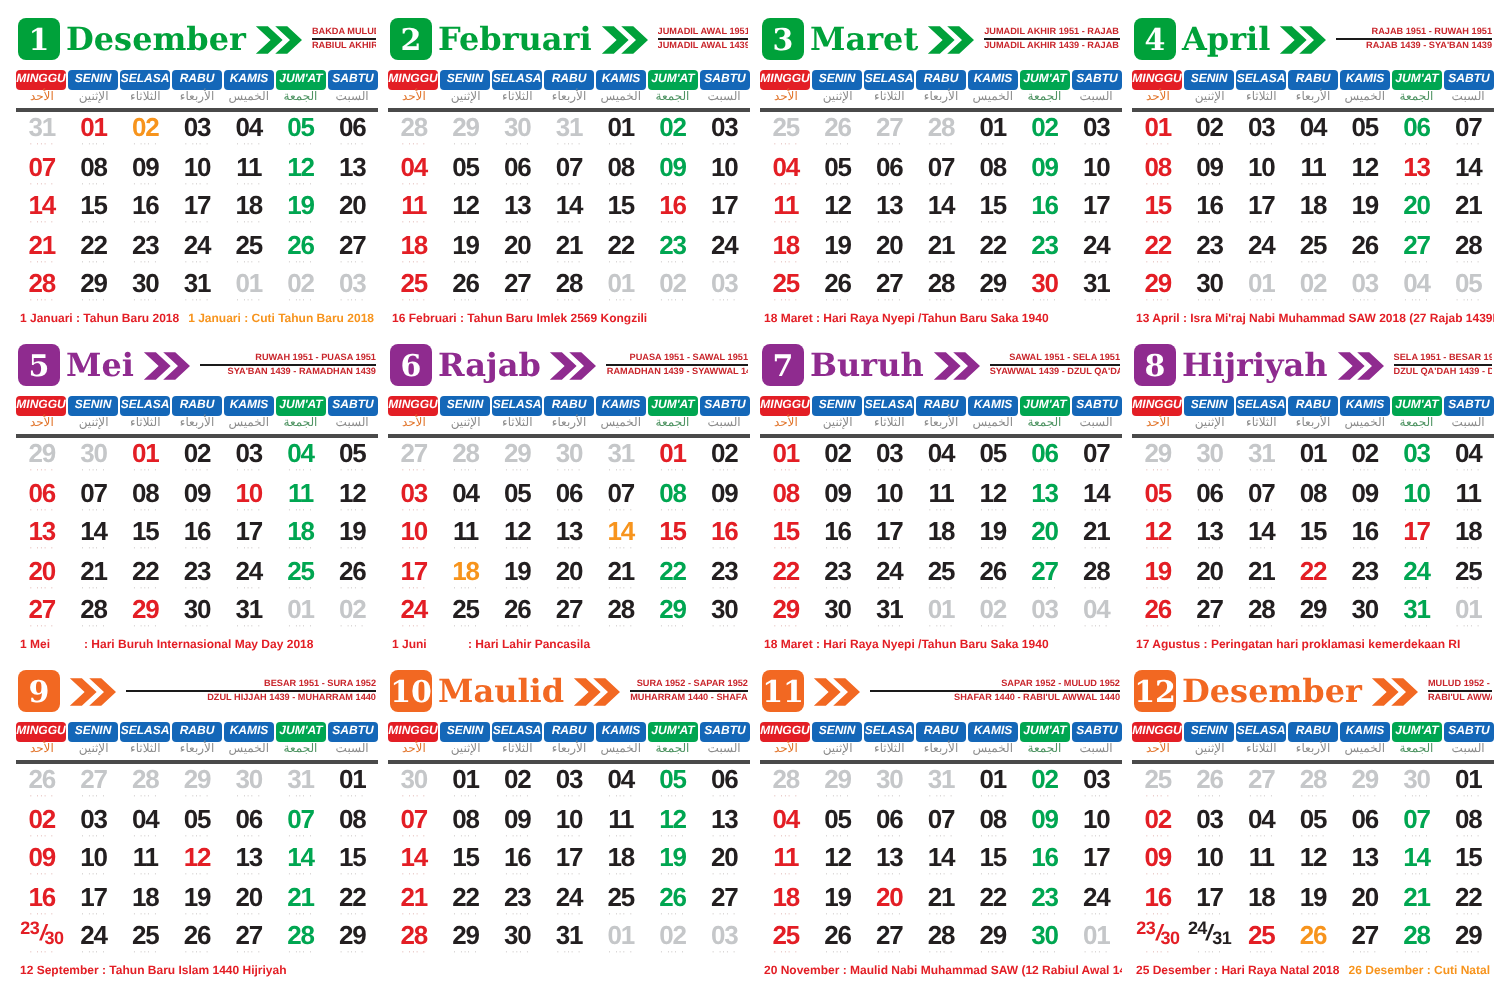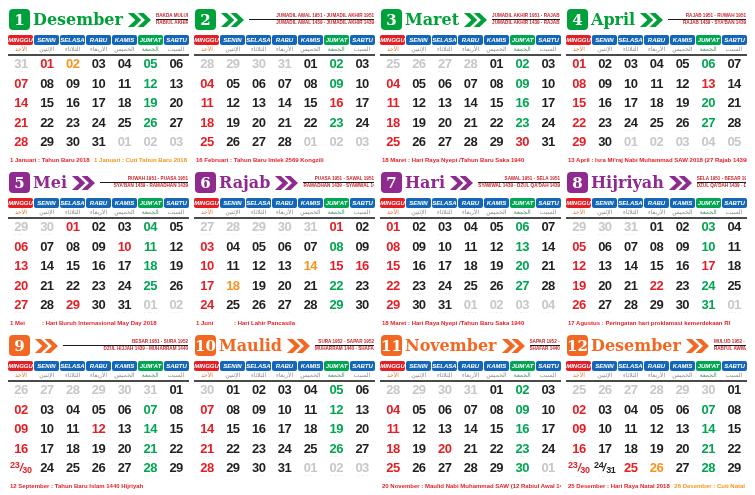--- a/index.html
+++ b/index.html
@@ -209,20 +209,21 @@
           <div class="nline spread">
             <span style="color: rgb(227, 30, 37);">1 Januari :  Tahun Baru 2018</span>
             <span style="color: rgb(247, 148, 29);">1 Januari :  Cuti Tahun Baru 2018</span>
           </div>
         </div>
   </div>
 
   <div class="month">
     <div class="mhead">
       <div class="numbox" style="background: rgb(0, 161, 58);">2</div>
+      <div class="mname" style="color: rgb(0, 161, 58);">Februari</div>
       <span class="chev" style="color: rgb(0, 161, 58);">
         <svg width="24" height="14" viewBox="0 0 26 15">
           <path d="M1 0 h6.5 l8 7.5 L7.5 15 H1 l8-7.5 Z" fill="currentColor"></path>
           <path d="M11.5 0 h6.5 l8 7.5 L18 15 h-6.5 l8-7.5 Z" fill="currentColor"></path>
         </svg>
       </span>
       <div class="range">
         <div class="l1">JUMADIL AWAL 1951 - JUMADIL AKHIR 1951</div>
         <div class="divider"></div>
         <div class="l2">JUMADIL AWAL 1439 - JUMADIL AKHIR 1439</div>
@@ -950,21 +951,21 @@
           <div class="nline">
             <span style="color: rgb(227, 30, 37); display: inline-block; min-width: 38px;">1 Juni</span>
             <span style="color: rgb(227, 30, 37);">: Hari Lahir Pancasila</span>
           </div>
         </div>
   </div>
 
   <div class="month">
     <div class="mhead">
       <div class="numbox" style="background: rgb(143, 43, 143);">7</div>
-      <div class="mname" style="color: rgb(143, 43, 143);">Hari</div>
+      <div class="mname" style="color: rgb(143, 43, 143);">Buruh</div>
       <span class="chev" style="color: rgb(143, 43, 143);">
         <svg width="24" height="14" viewBox="0 0 26 15">
           <path d="M1 0 h6.5 l8 7.5 L7.5 15 H1 l8-7.5 Z" fill="currentColor"></path>
           <path d="M11.5 0 h6.5 l8 7.5 L18 15 h-6.5 l8-7.5 Z" fill="currentColor"></path>
         </svg>
       </span>
       <div class="range">
         <div class="l1">SAWAL 1951 - SELA 1951</div>
         <div class="divider"></div>
         <div class="l2">SYAWWAL 1439 - DZUL QA'DAH 1439</div>
@@ -1537,21 +1538,20 @@
           <div class="dcell">
             <div class="dnum" style="color: rgb(197, 199, 201);">03</div>
           </div>
         </div>
     <div class="notes"></div>
   </div>
 
   <div class="month">
     <div class="mhead">
       <div class="numbox" style="background: rgb(242, 104, 34);">11</div>
-      <div class="mname" style="color: rgb(242, 104, 34);">November</div>
       <span class="chev" style="color: rgb(242, 104, 34);">
         <svg width="24" height="14" viewBox="0 0 26 15">
           <path d="M1 0 h6.5 l8 7.5 L7.5 15 H1 l8-7.5 Z" fill="currentColor"></path>
           <path d="M11.5 0 h6.5 l8 7.5 L18 15 h-6.5 l8-7.5 Z" fill="currentColor"></path>
         </svg>
       </span>
       <div class="range">
         <div class="l1">SAPAR 1952 - MULUD 1952</div>
         <div class="divider"></div>
         <div class="l2">SHAFAR 1440 - RABI'UL AWWAL 1440</div>

